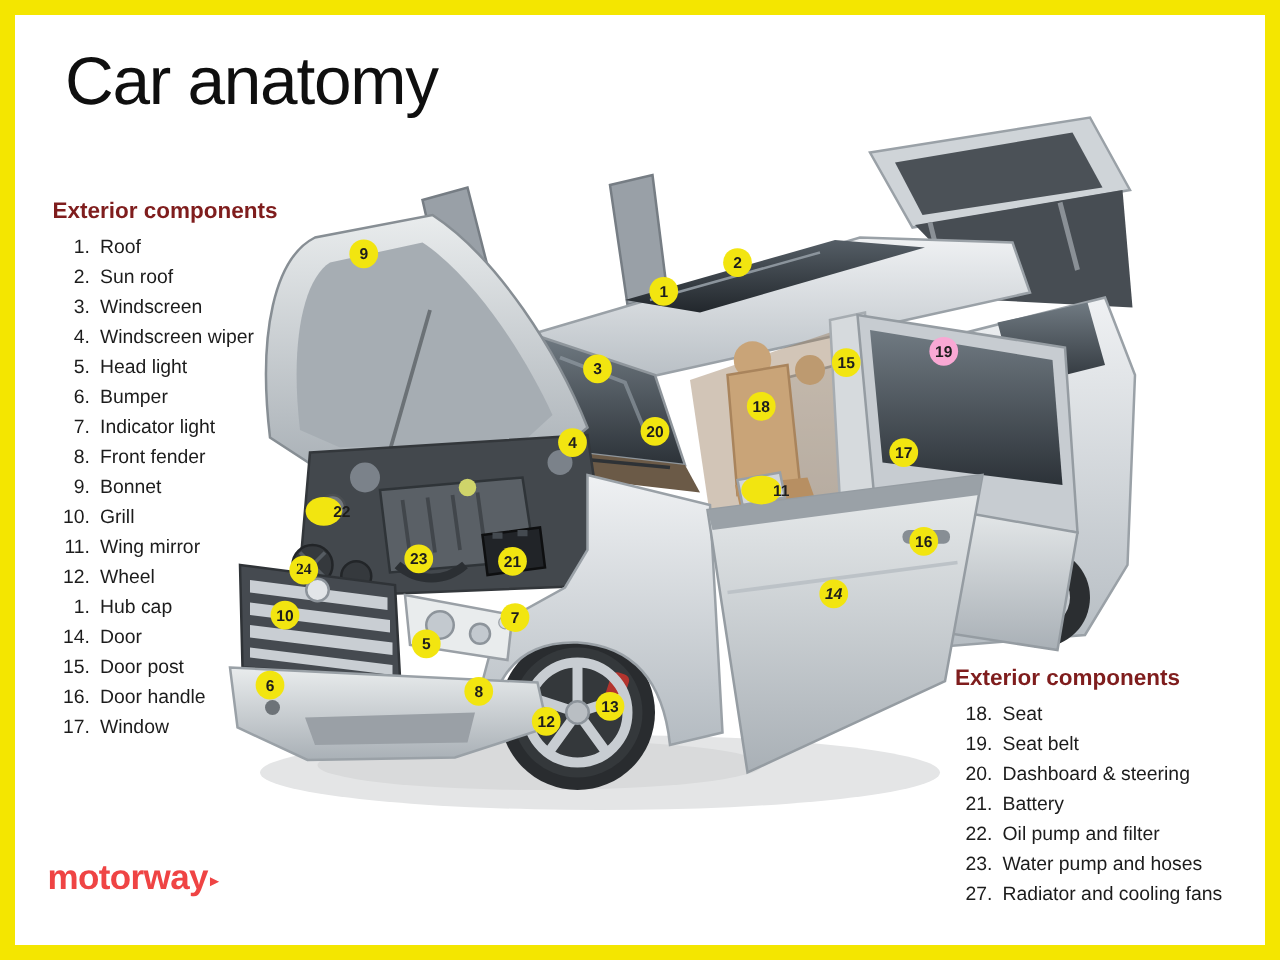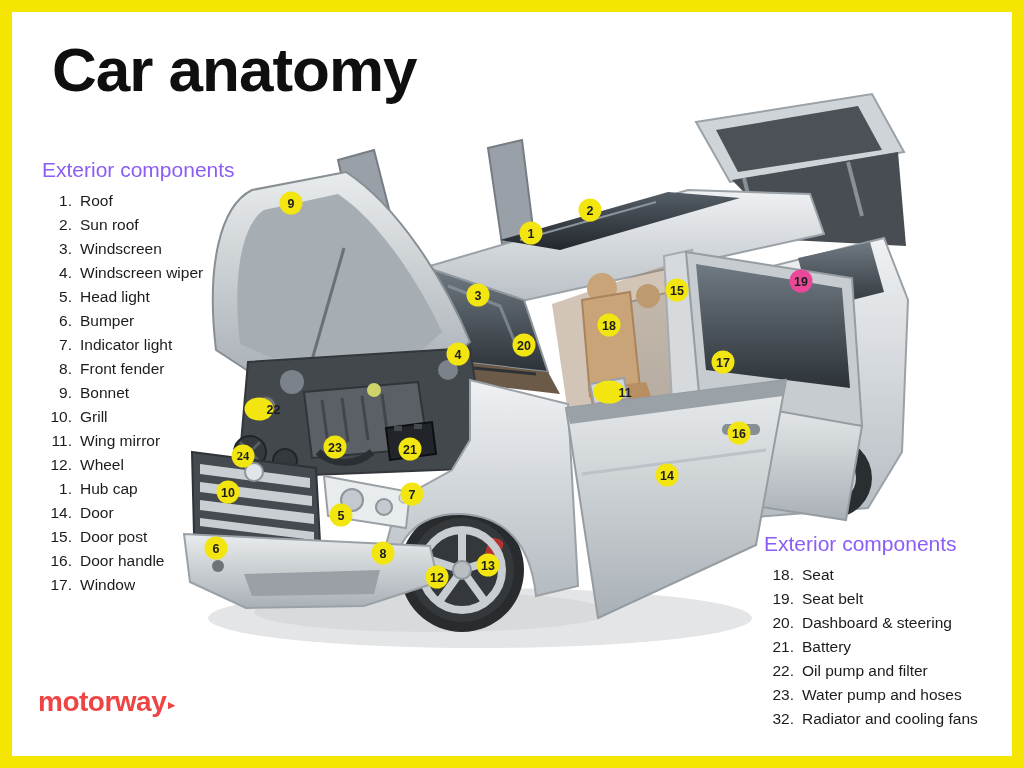--- a/index.html
+++ b/index.html
@@ -6,25 +6,25 @@
   html,body { width:1024px; height:768px; }
   body { font-family:"Liberation Sans", sans-serif; background:#ffffff; }
 
   .frame { position:relative; width:1024px; height:768px; background:#F4E600; overflow:hidden; }
   .page  { position:absolute; inset:12px; background:#ffffff; overflow:hidden; }
 
   
   .art { position:absolute; left:-12px; top:-12px; width:1024px; height:768px; }
   .marker-layer { position:absolute; left:-12px; top:-12px; width:1024px; height:768px; pointer-events:none; }
 
-  .title { position:absolute; left:40px; top:22px; font-size:62px; font-weight:700;
+  .title { position:absolute; left:40px; top:22px; font-size:54px; font-weight:400;
            letter-spacing:-1px; color:#0f0f0f; white-space:nowrap; }
 
   .list { position:absolute; color:#1c1c1c; }
-  .list h2 { font-size:21px; font-weight:400; margin-bottom:7px; color:#8b5cf6; }
+  .list h2 { font-size:18px; font-weight:700; margin-bottom:7px; color:#7f1d1d; }
   .list .row { display:flex; font-size:15.5px; line-height:24px; }
   .list .num { width:30px; text-align:right; margin-right:8px; }
   .exterior { left:30px;  top:146px; }
   .interior { left:752px; top:520px; }
 
   .brand { position:absolute; left:26px; top:674px; display:flex; align-items:center;
            font-size:28px; font-weight:700; letter-spacing:-0.5px; color:#ef4444; }
   .brand .mark { font-size:13px; margin-left:2px; margin-top:4px; }
 
   .marker { position:absolute; width:23px; height:23px; border-radius:50%;
@@ -195,26 +195,26 @@
         <div class="marker" title="Windscreen wiper" style="left: 458px; top: 354px; background: rgb(242, 229, 16);">4</div>
         <div class="marker" title="Head light" style="left: 341px; top: 515px; background: rgb(242, 229, 16);">5</div>
         <div class="marker" title="Bumper" style="left: 216px; top: 548px; background: rgb(242, 229, 16);">6</div>
         <div class="marker" title="Indicator light" style="left: 412px; top: 494px; background: rgb(242, 229, 16);">7</div>
         <div class="marker" title="Front fender" style="left: 383px; top: 553px; background: rgb(242, 229, 16);">8</div>
         <div class="marker" title="Bonnet" style="left: 291px; top: 203px; background: rgb(242, 229, 16);">9</div>
         <div class="marker" title="Grill" style="left: 228px; top: 492px; background: rgb(242, 229, 16);">10</div>
         <div class="marker" title="Wing mirror" style="left: 609px; top: 392px; background: rgb(242, 229, 16); padding-left: 32px;">11</div>
         <div class="marker" title="Wheel" style="left: 437px; top: 577px; background: rgb(242, 229, 16);">12</div>
         <div class="marker" title="Hub cap" style="left: 488px; top: 565px; background: rgb(242, 229, 16);">13</div>
-        <div class="marker" title="Door" style="left: 667px; top: 475px; background: rgb(242, 229, 16);">14</div>
+        <div class="marker" title="Door" style="left: 667px; top: 475px; background: rgb(242, 229, 16); font-style: italic;">14</div>
         <div class="marker" title="Door post" style="left: 677px; top: 290px; background: rgb(242, 229, 16);">15</div>
         <div class="marker" title="Door handle" style="left: 739px; top: 433px; background: rgb(242, 229, 16);">16</div>
         <div class="marker" title="Window" style="left: 723px; top: 362px; background: rgb(242, 229, 16);">17</div>
         <div class="marker" title="Seat" style="left: 609px; top: 325px; background: rgb(242, 229, 16);">18</div>
-        <div class="marker" title="Seat belt" style="left: 755px; top: 281px; background: #ec4899; margin-left: 46px;">19</div>
+        <div class="marker" title="Seat belt" style="left: 755px; top: 281px; background: #f9a8d4;">19</div>
         <div class="marker" title="Dashboard &amp; steering" style="left: 524px; top: 345px; background: rgb(242, 229, 16);">20</div>
         <div class="marker" title="Battery" style="left: 410px; top: 449px; background: rgb(242, 229, 16);">21</div>
         <div class="marker" title="Oil pump and filter" style="left: 259px; top: 409px; background: rgb(242, 229, 16); padding-left: 29px;">22</div>
         <div class="marker" title="Water pump and hoses" style="left: 335px; top: 447px; background: rgb(242, 229, 16);">23</div>
         <div class="marker" title="Radiator and cooling fans" style="left: 243px; top: 456px; background: rgb(242, 229, 16); font-family: Liberation Serif, serif;">24</div>
       </div>
 
     <h1 class="title">Car anatomy</h1>
 
     <section class="list exterior">
@@ -336,21 +336,21 @@
             <span class="num">22.</span>
             <span class="lbl">Oil pump and filter</span>
           </div>
 
           <div class="row">
             <span class="num">23.</span>
             <span class="lbl">Water pump and hoses</span>
           </div>
 
           <div class="row">
-            <span class="num">32.</span>
+            <span class="num">27.</span>
             <span class="lbl">Radiator and cooling fans</span>
           </div>
         </div>
     </section>
 
     <div class="brand">
       <span>motorway</span>
       <span class="mark">▸</span>
     </div>
 

